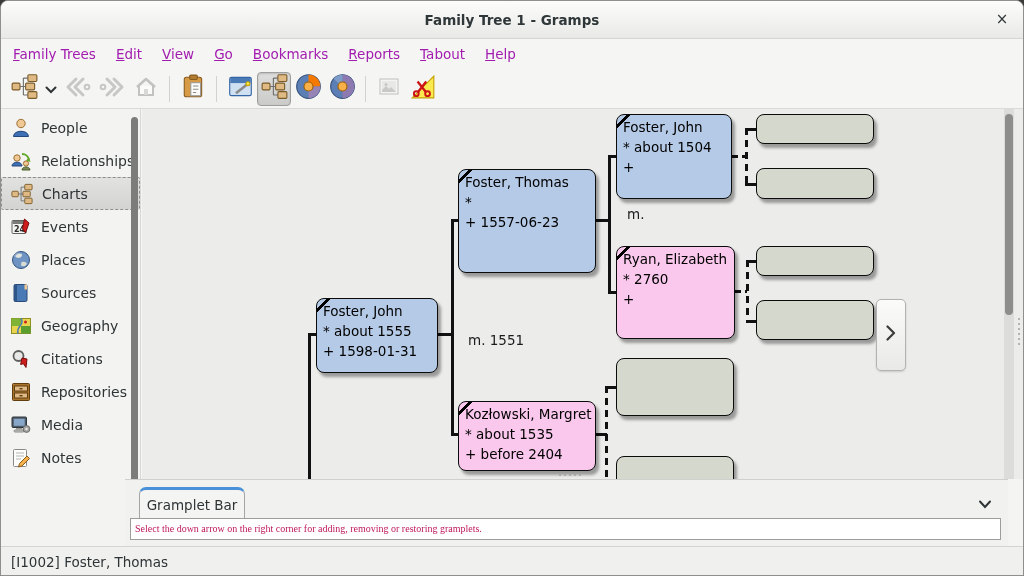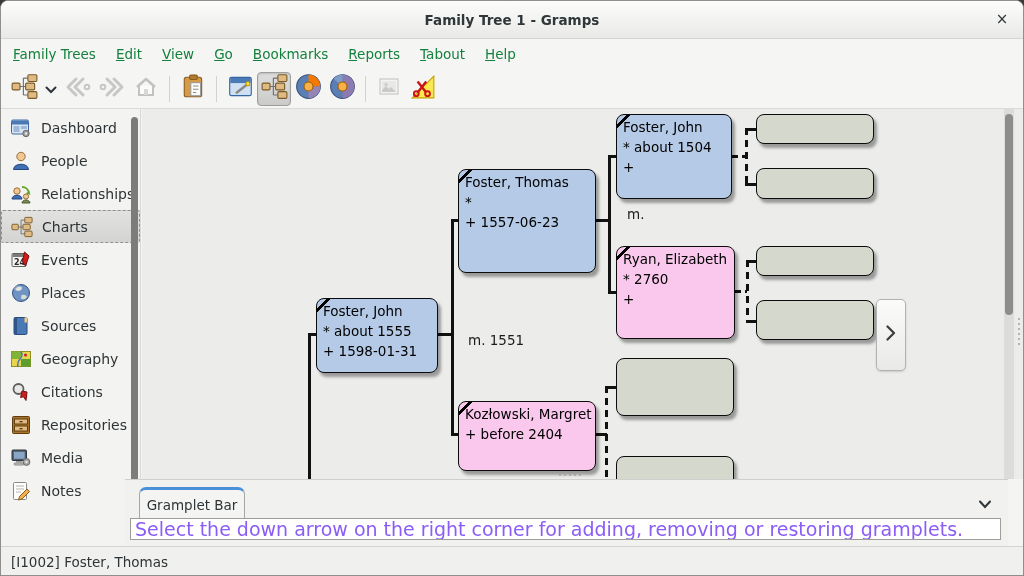--- a/index.html
+++ b/index.html
@@ -11,21 +11,21 @@
   .titlebar { position:absolute; left:0; top:0; width:100%; height:38px;
               background:linear-gradient(#fcfcfb,#e9e9e8); border-bottom:1px solid #d5d5d3; }
   .title { position:absolute; left:0; right:0; top:11px; text-align:center;
            font-size:13.5px; font-weight:bold; color:#2f3739; }
   .close-btn { position:absolute; right:11px; top:8px; width:20px; height:20px; text-align:center;
                font-size:15px; line-height:20px; color:#33393b; cursor:default; }
 
   
   .menubar { position:absolute; left:0; top:38px; width:100%; height:30px; background:#f5f5f4;
              display:flex; align-items:center; padding-left:2px; }
-  .menu-item { font-size:13.5px; color:#15803d; padding:5px 10px; }
+  .menu-item { font-size:13.5px; color:#a21caf; padding:5px 10px; }
   .menu-item .mn { text-decoration:underline; }
 
   
   .toolbar { position:absolute; left:0; top:68px; width:100%; height:40px; background:#f5f5f4;
              border-bottom:1px solid #dadad8; display:flex; align-items:center; padding-left:6px; }
   .tbtn { width:34px; height:34px; display:flex; align-items:center; justify-content:center; border-radius:4px; }
   .tbtn.narrow { width:20px; }
   .tbtn.active { background:linear-gradient(#dedede,#cbcbca); border:1px solid #9e9e9c; box-shadow:inset 0 1px 2px rgba(0,0,0,.15); }
   .tsep { width:1px; height:26px; background:#d2d2d0; margin:0 6px; }
 
@@ -62,22 +62,22 @@
   .v-thumb { position:absolute; left:863px; top:5px; width:8px; height:201px; background:#8d8d8b; border-radius:4px; }
 
   
   .gramplet { position:absolute; left:124px; top:478px; width:883px; height:67px;
               background:#f1f1f0; border-top:1px solid #cfcfcd; }
   .g-tab { position:absolute; left:14px; top:7px; width:106px; height:32px; background:#f4f4f3;
            border:1px solid #a6a6a4; border-bottom:none; border-top:3px solid #4a90d9;
            border-radius:7px 7px 0 0; display:flex; align-items:center; justify-content:center;
            font-size:13.5px; color:#2e3436; }
   .g-msg { position:absolute; left:5px; top:38px; width:871px; height:22px; background:#ffffff;
-           border:1px solid #9d9d9b; font-size:19px; color:#8b5cf6; line-height:20px; padding-left:4px;
-           white-space:nowrap; overflow:hidden; }
+           border:1px solid #9d9d9b; font-size:10px; color:#be185d; line-height:20px; padding-left:4px;
+           white-space:nowrap; overflow:hidden;font-family:Liberation Serif, serif; }
   .g-chevron { position:absolute; right:16px; top:14px; }
 
   
   .statusbar { position:absolute; left:0; top:545px; width:100%; height:31px;
                background:#f0f0ef; border-top:1px solid #d4d4d2; display:flex; align-items:center;
                font-size:13.5px; color:#2e3436; padding-left:10px; }
 </style>
 </head>
 <body>
 
@@ -192,31 +192,20 @@
             <path d="M22,2 L22,22 L2,22 Z" fill="#fce94f" stroke="#c4a000"></path>
             <path d="M7,7 L15,17 M15,7 L7,17" stroke="#cc1414" stroke-width="2.2"></path>
             <circle cx="5.8" cy="18.2" r="2.2" fill="none" stroke="#cc1414" stroke-width="1.8"></circle>
             <circle cx="16.2" cy="18.2" r="2.2" fill="none" stroke="#cc1414" stroke-width="1.8"></circle>
           </svg></span>
     </div>
   </div>
 
   <div class="sidebar">
     <div style="height:2px"></div>
-    <div class="srow">
-      <span class="icon"><svg width="22" height="22" viewBox="0 0 22 22">
-            <rect x="1.5" y="3" width="17" height="14" rx="1.5" fill="#d7e4f2" stroke="#3f6aa3"></rect>
-            <rect x="2" y="3.5" width="16" height="4" fill="#4a7ab5"></rect>
-            <rect x="3.5" y="9" width="6" height="6" fill="#9db8d8"></rect>
-            <rect x="11" y="9" width="6" height="3" fill="#9db8d8"></rect>
-            <circle cx="16" cy="16.5" r="3.2" fill="#9b9b99" stroke="#6b6b69"></circle>
-            <circle cx="16" cy="16.5" r="1.2" fill="#e9e9e7"></circle>
-          </svg></span>
-      <span>Dashboard</span>
-    </div>
     <div class="srow">
       <span class="icon"><svg width="22" height="22" viewBox="0 0 22 22">
             <circle cx="11" cy="6.5" r="4.2" fill="#efc894" stroke="#9c6f33"></circle>
             <path d="M3.5,19.5 C3.5,12.5 18.5,12.5 18.5,19.5 Z" fill="#3f6fb5" stroke="#26477c"></path>
           </svg></span>
       <span>People</span>
     </div>
     <div class="srow">
       <span class="icon"><svg width="22" height="22" viewBox="0 0 22 22">
             <path d="M12,4 a7,7 0 0 1 7,6" stroke="#60a826" stroke-width="2" fill="none"></path>
@@ -353,20 +342,21 @@
       <div>* about 1555</div>
       <div>+ 1598-01-31</div>
     </div>
     <div class="pbox blue fold" style="left:316px; top:60px; width:138px; height:104px;">
       <div>Foster, Thomas</div>
       <div>*</div>
       <div>+ 1557-06-23</div>
     </div>
     <div class="pbox pink fold" style="left:316px; top:292px; width:138px; height:70px;">
       <div>Kozłowski, Margret</div>
+      <div>* about 1535</div>
       <div>+ before 2404</div>
     </div>
     <div class="pbox blue fold" style="left:474px; top:5px; width:116px; height:85px;">
       <div>Foster, John</div>
       <div>* about 1504</div>
       <div>+</div>
     </div>
     <div class="pbox pink fold" style="left:474px; top:137px; width:119px; height:93px;">
       <div>Ryan, Elizabeth</div>
       <div>* 2760</div>

